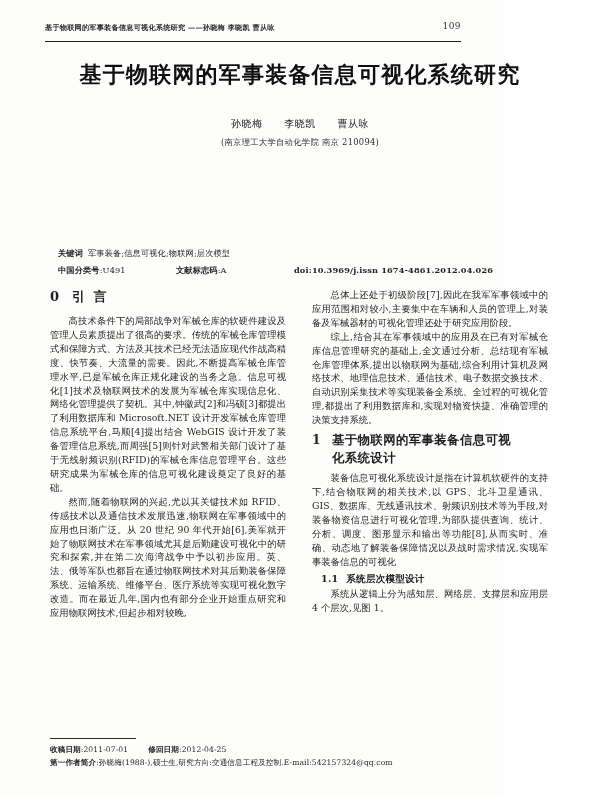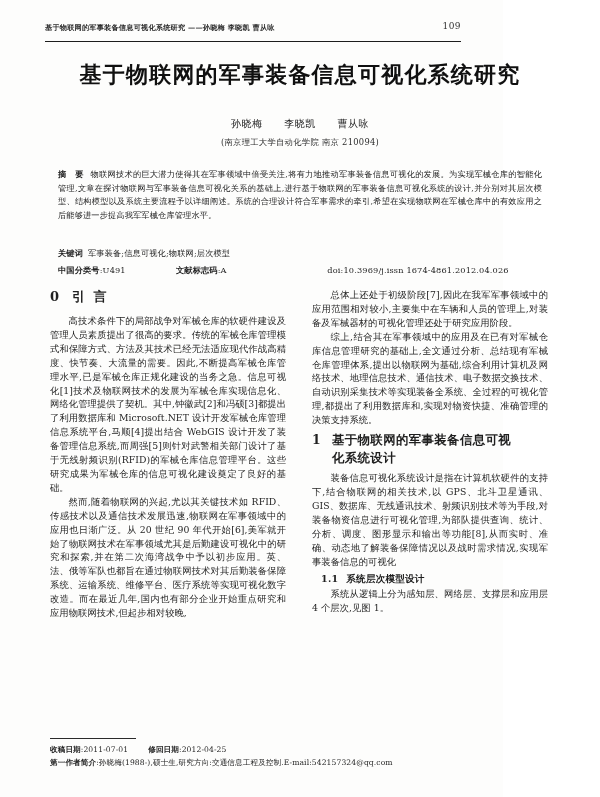--- a/index.html
+++ b/index.html
@@ -144,21 +144,21 @@
     width: 484px;
     font-size: 8.2px;
     letter-spacing: 0.15px;
     color: #232323;
     display: flex;
     filter: blur(0.22px);
   }
   .class-line b { font-weight: bold; }
   .cls-1 { width: 118px; }
   .cls-2 { width: 118px; }
-  .cls-3 { flex: 1; font-weight: normal; text-align: center; }
+  .cls-3 { flex: 1; font-weight: bold; }
 
   
   .col {
     position: absolute;
     top: 288px;
     width: 236px;
     font-size: 9.3px;
     line-height: 13.9px;
     text-align: justify;
     color: #1f1f1f;
@@ -245,23 +245,20 @@
 
   <div class="title">基于物联网的军事装备信息可视化系统研究</div>
 
   <div class="authors">
     <span>孙晓梅</span>
     <span>李晓凯</span>
     <span>曹从咏</span>
   </div>
   <div class="affiliation">(南京理工大学自动化学院  南京 210094)</div>
 
-  <div class="abstract-block">
-    <span class="abs-label">摘  要</span><span>物联网技术的巨大潜力使得其在军事领域中倍受关注,将有力地推动军事装备信息可视化的发展。为实现军械仓库的智能化管理,文章在探讨物联网与军事装备信息可视化关系的基础上,进行基于物联网的军事装备信息可视化系统的设计,并分别对其层次模型、结构模型以及系统主要流程予以详细阐述。系统的合理设计符合军事需求的牵引,希望在实现物联网在军械仓库中的有效应用之后能够进一步提高我军军械仓库管理水平。</span>
-  </div>
 
   <div class="kw-line">
     <span class="kw-label">关键词</span><span>军事装备;信息可视化;物联网;层次模型</span>
   </div>
 
   <div class="class-line">
     <div class="cls-1"><b>中国分类号</b><span>:U491</span></div>
     <div class="cls-2"><b>文献标志码</b><span>:A</span></div>
     <div class="cls-3">doi:10.3969/j.issn 1674-4861.2012.04.026</div>
   </div>

